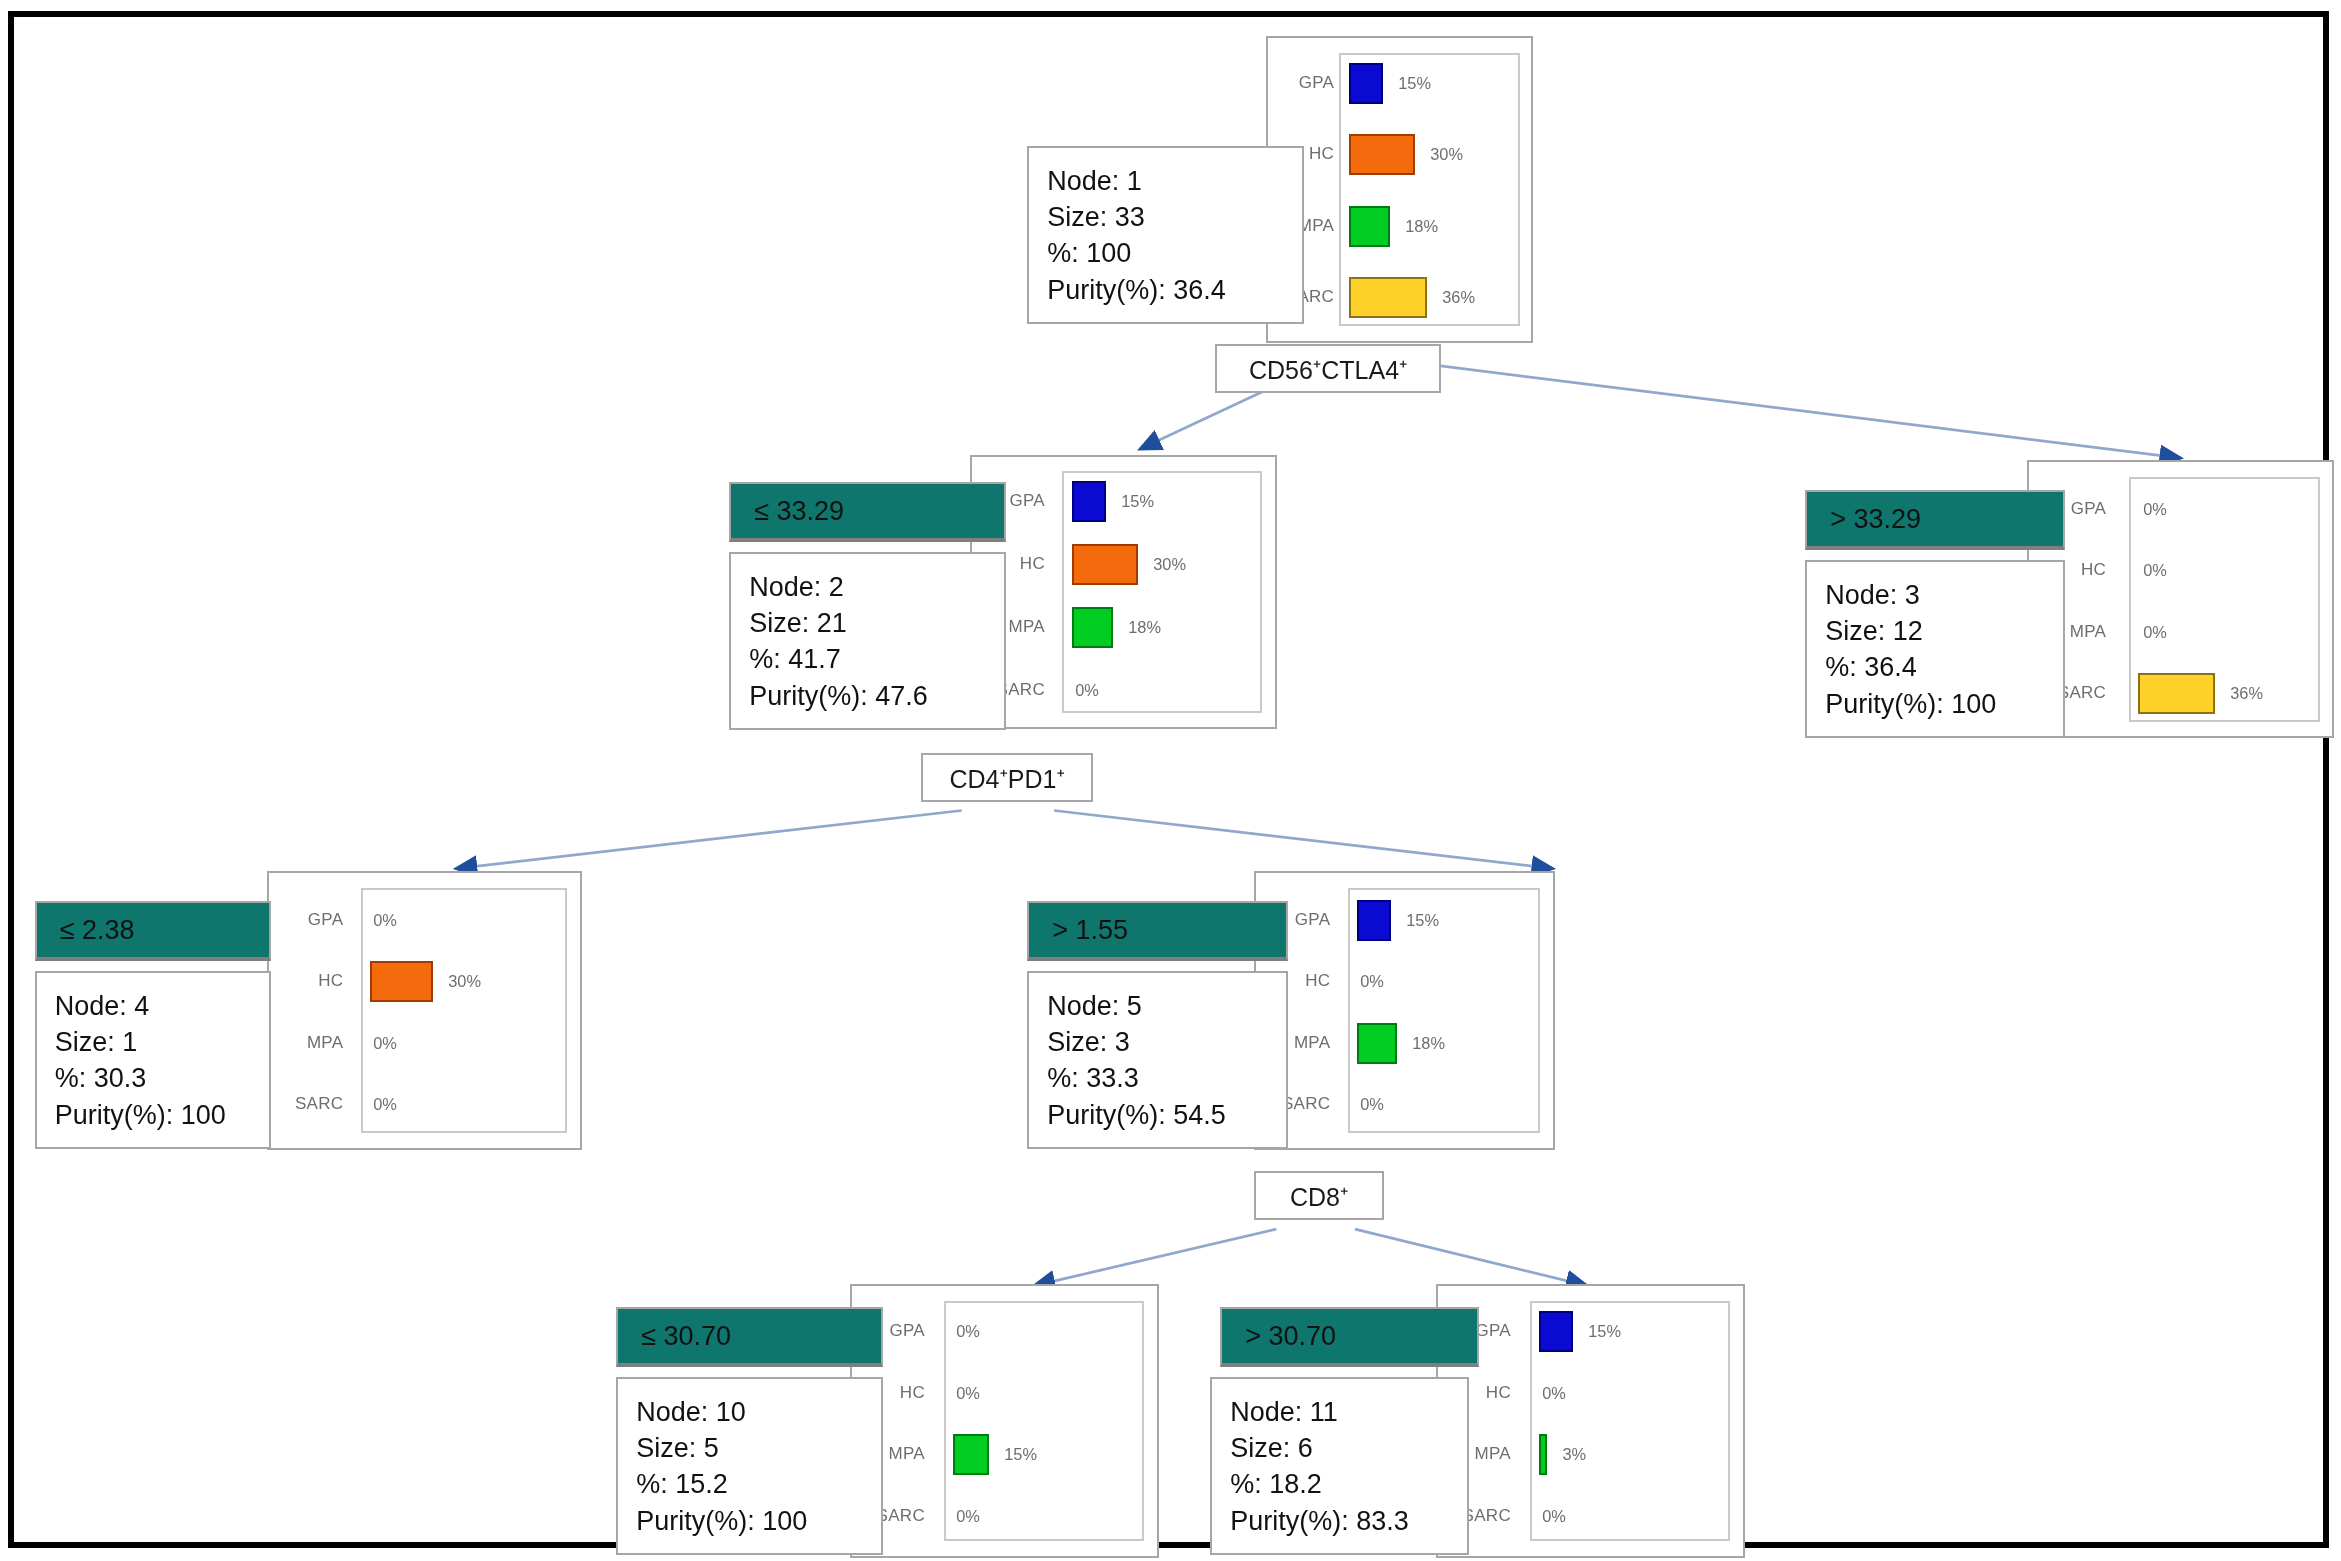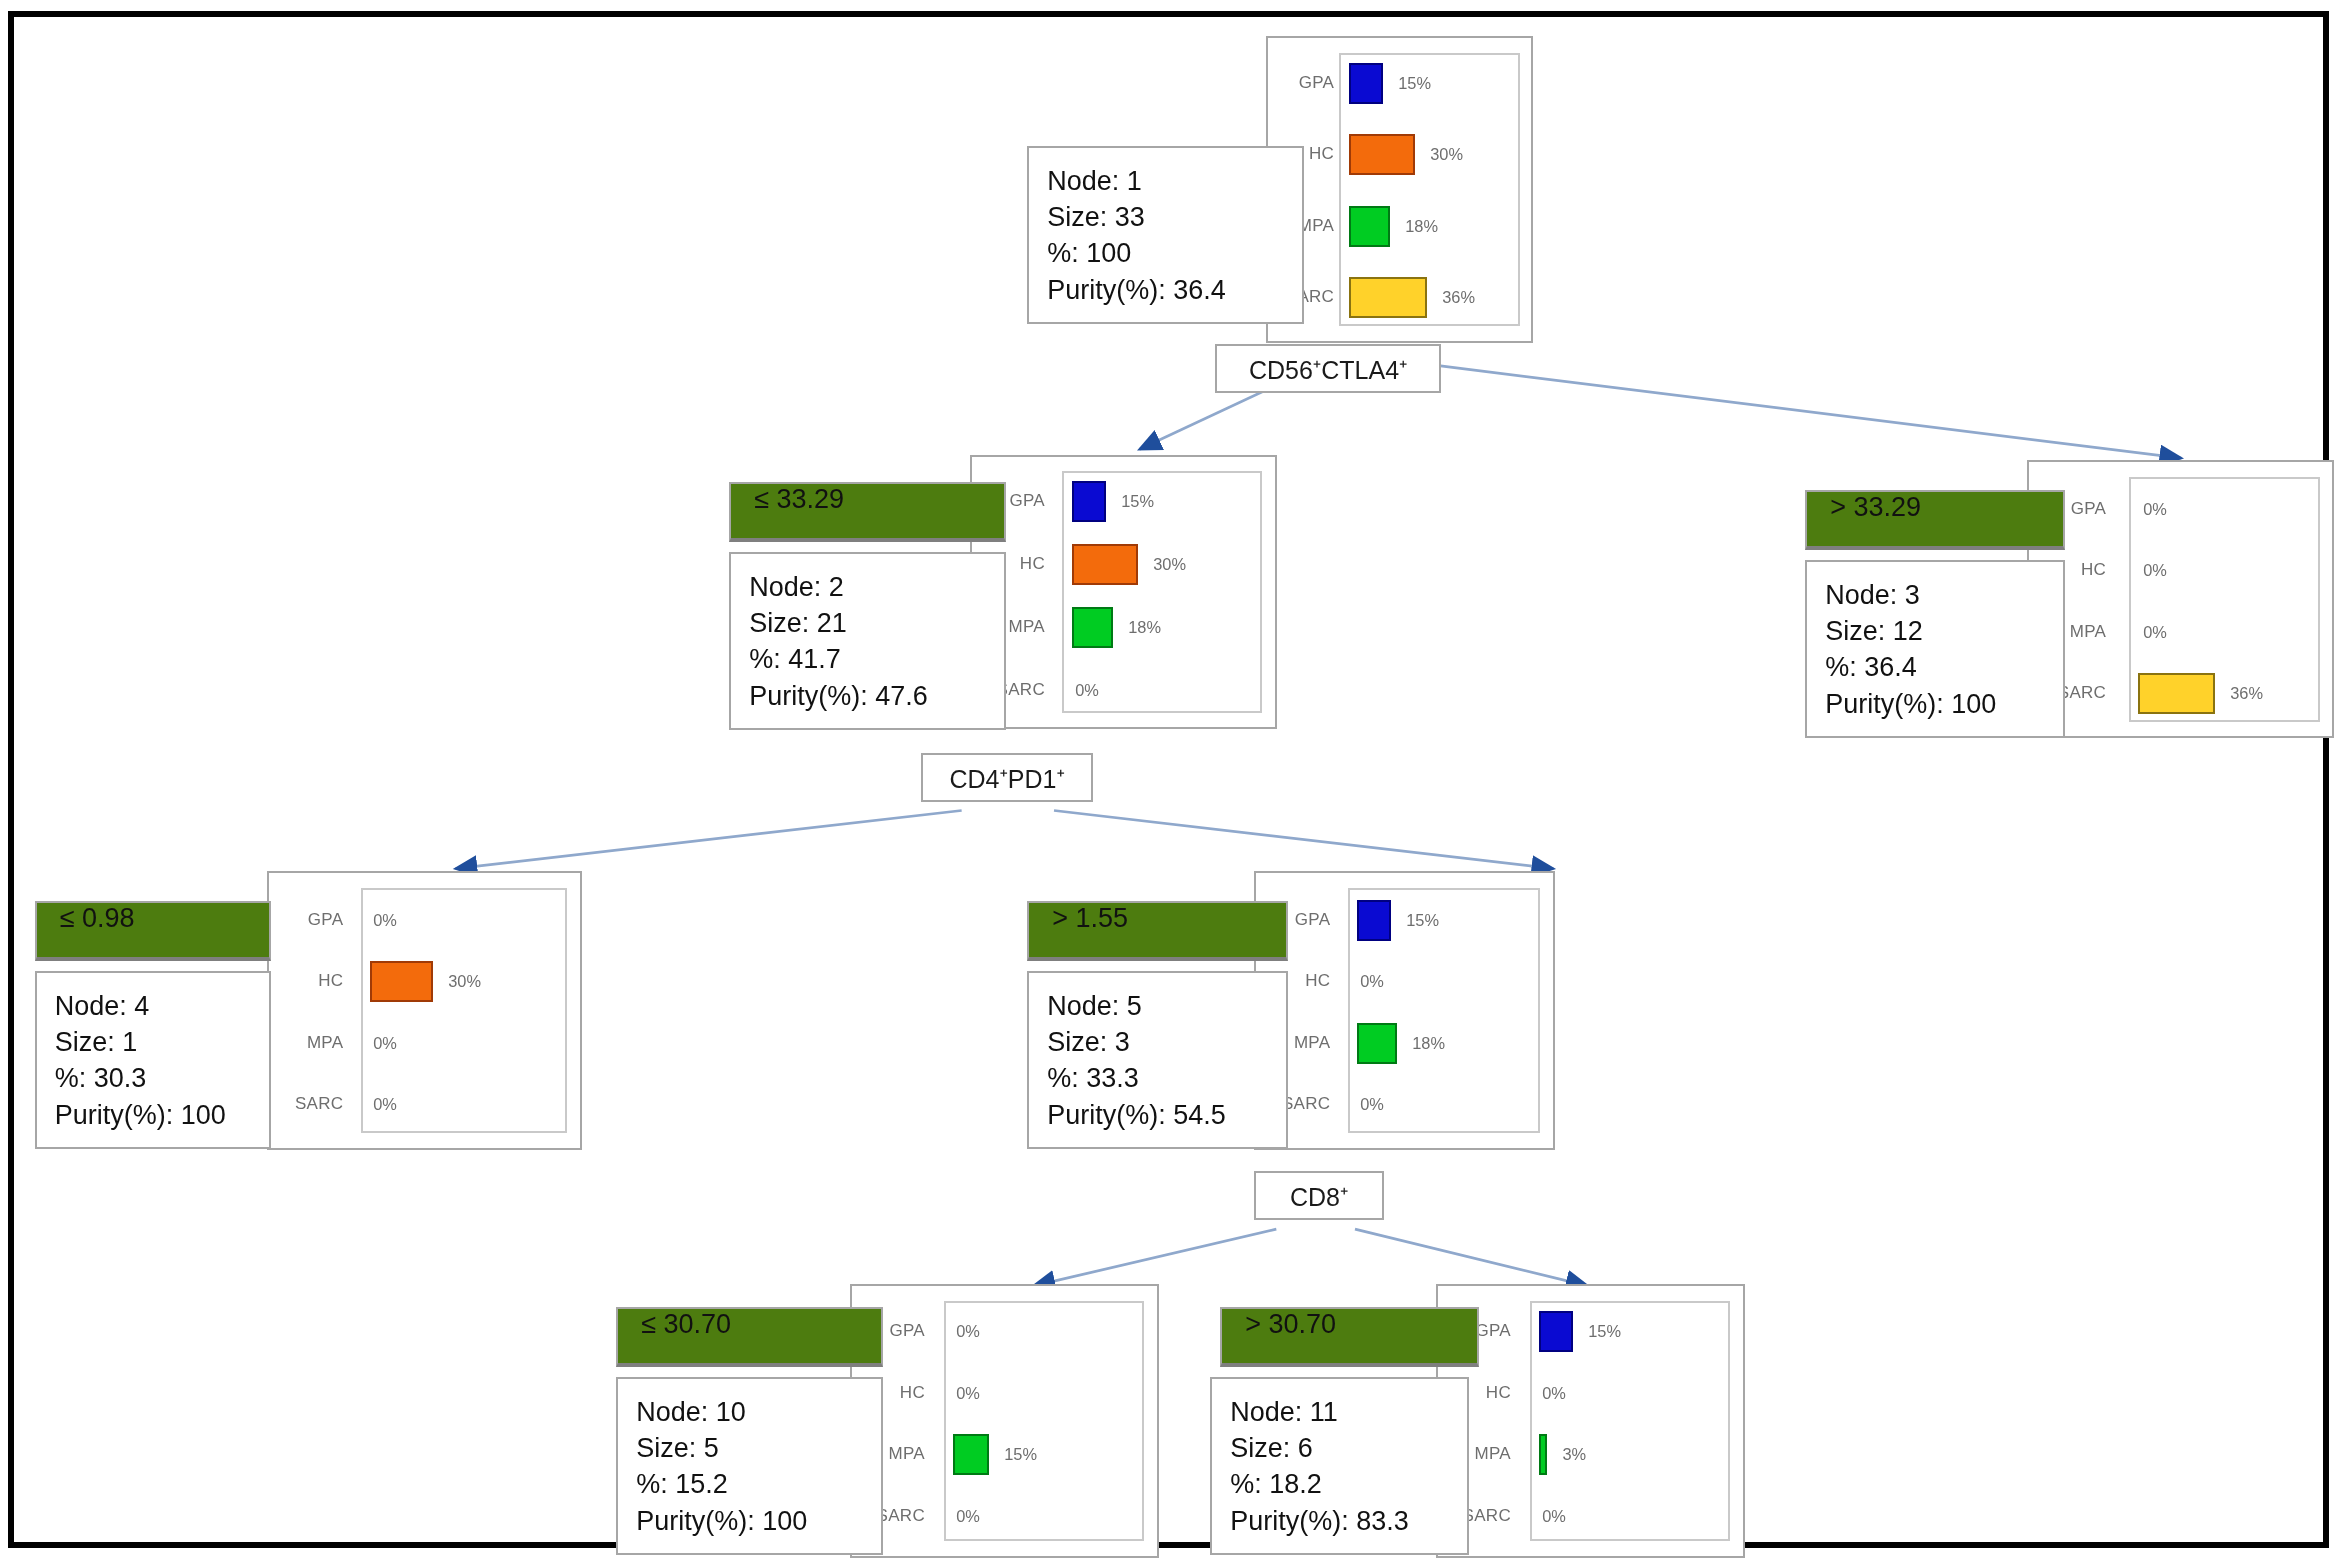--- a/index.html
+++ b/index.html
@@ -86,25 +86,25 @@
     font-size:27px;
     line-height:1.34;
     color:#111111;
     font-family:"Liberation Sans", sans-serif;
     white-space:nowrap;
   }
   .condbox{
     position:absolute;
     border:2.7px solid #a6a6a6;
     border-bottom:4.8px solid #7f7f7f;
-    background:#4d7c0f;
+    background:#0f766e;
     box-sizing:border-box;
     z-index:3;
     display:flex;
-    align-items:flex-start;
+    align-items:center;
     padding-left:23px;
     font-size:27px;
     color:#111111;
     font-family:"Liberation Sans", sans-serif;
     white-space:nowrap;
   }
   .splitlabel{
     position:absolute;
     border:2.1px solid #a6a6a6;
     background:#ffffff;
@@ -300,21 +300,21 @@
           </span>
         </div>
         <div class="barrow" style="top:209px;">
           <span class="cat" style="left:8.2px;">SARC</span>
           <span class="barwrap" style="left:104px;">
             <span class="pct zero" style="margin-left:0;">0%</span>
           </span>
         </div>
       </div>
       <div class="condbox" style="left:20.5px; top:884px; width:236px; height:60px;">
-        <span>≤ 0.98</span>
+        <span>≤ 2.38</span>
       </div>
       <div class="infobox" style="left:20.5px; top:954px; width:236px; height:178px;">
         <div>Node: 4</div>
         <div>Size: 1</div>
         <div>%: 30.3</div>
         <div>Purity(%): 100</div>
       </div>
     </div>
 
     <div class="node">

